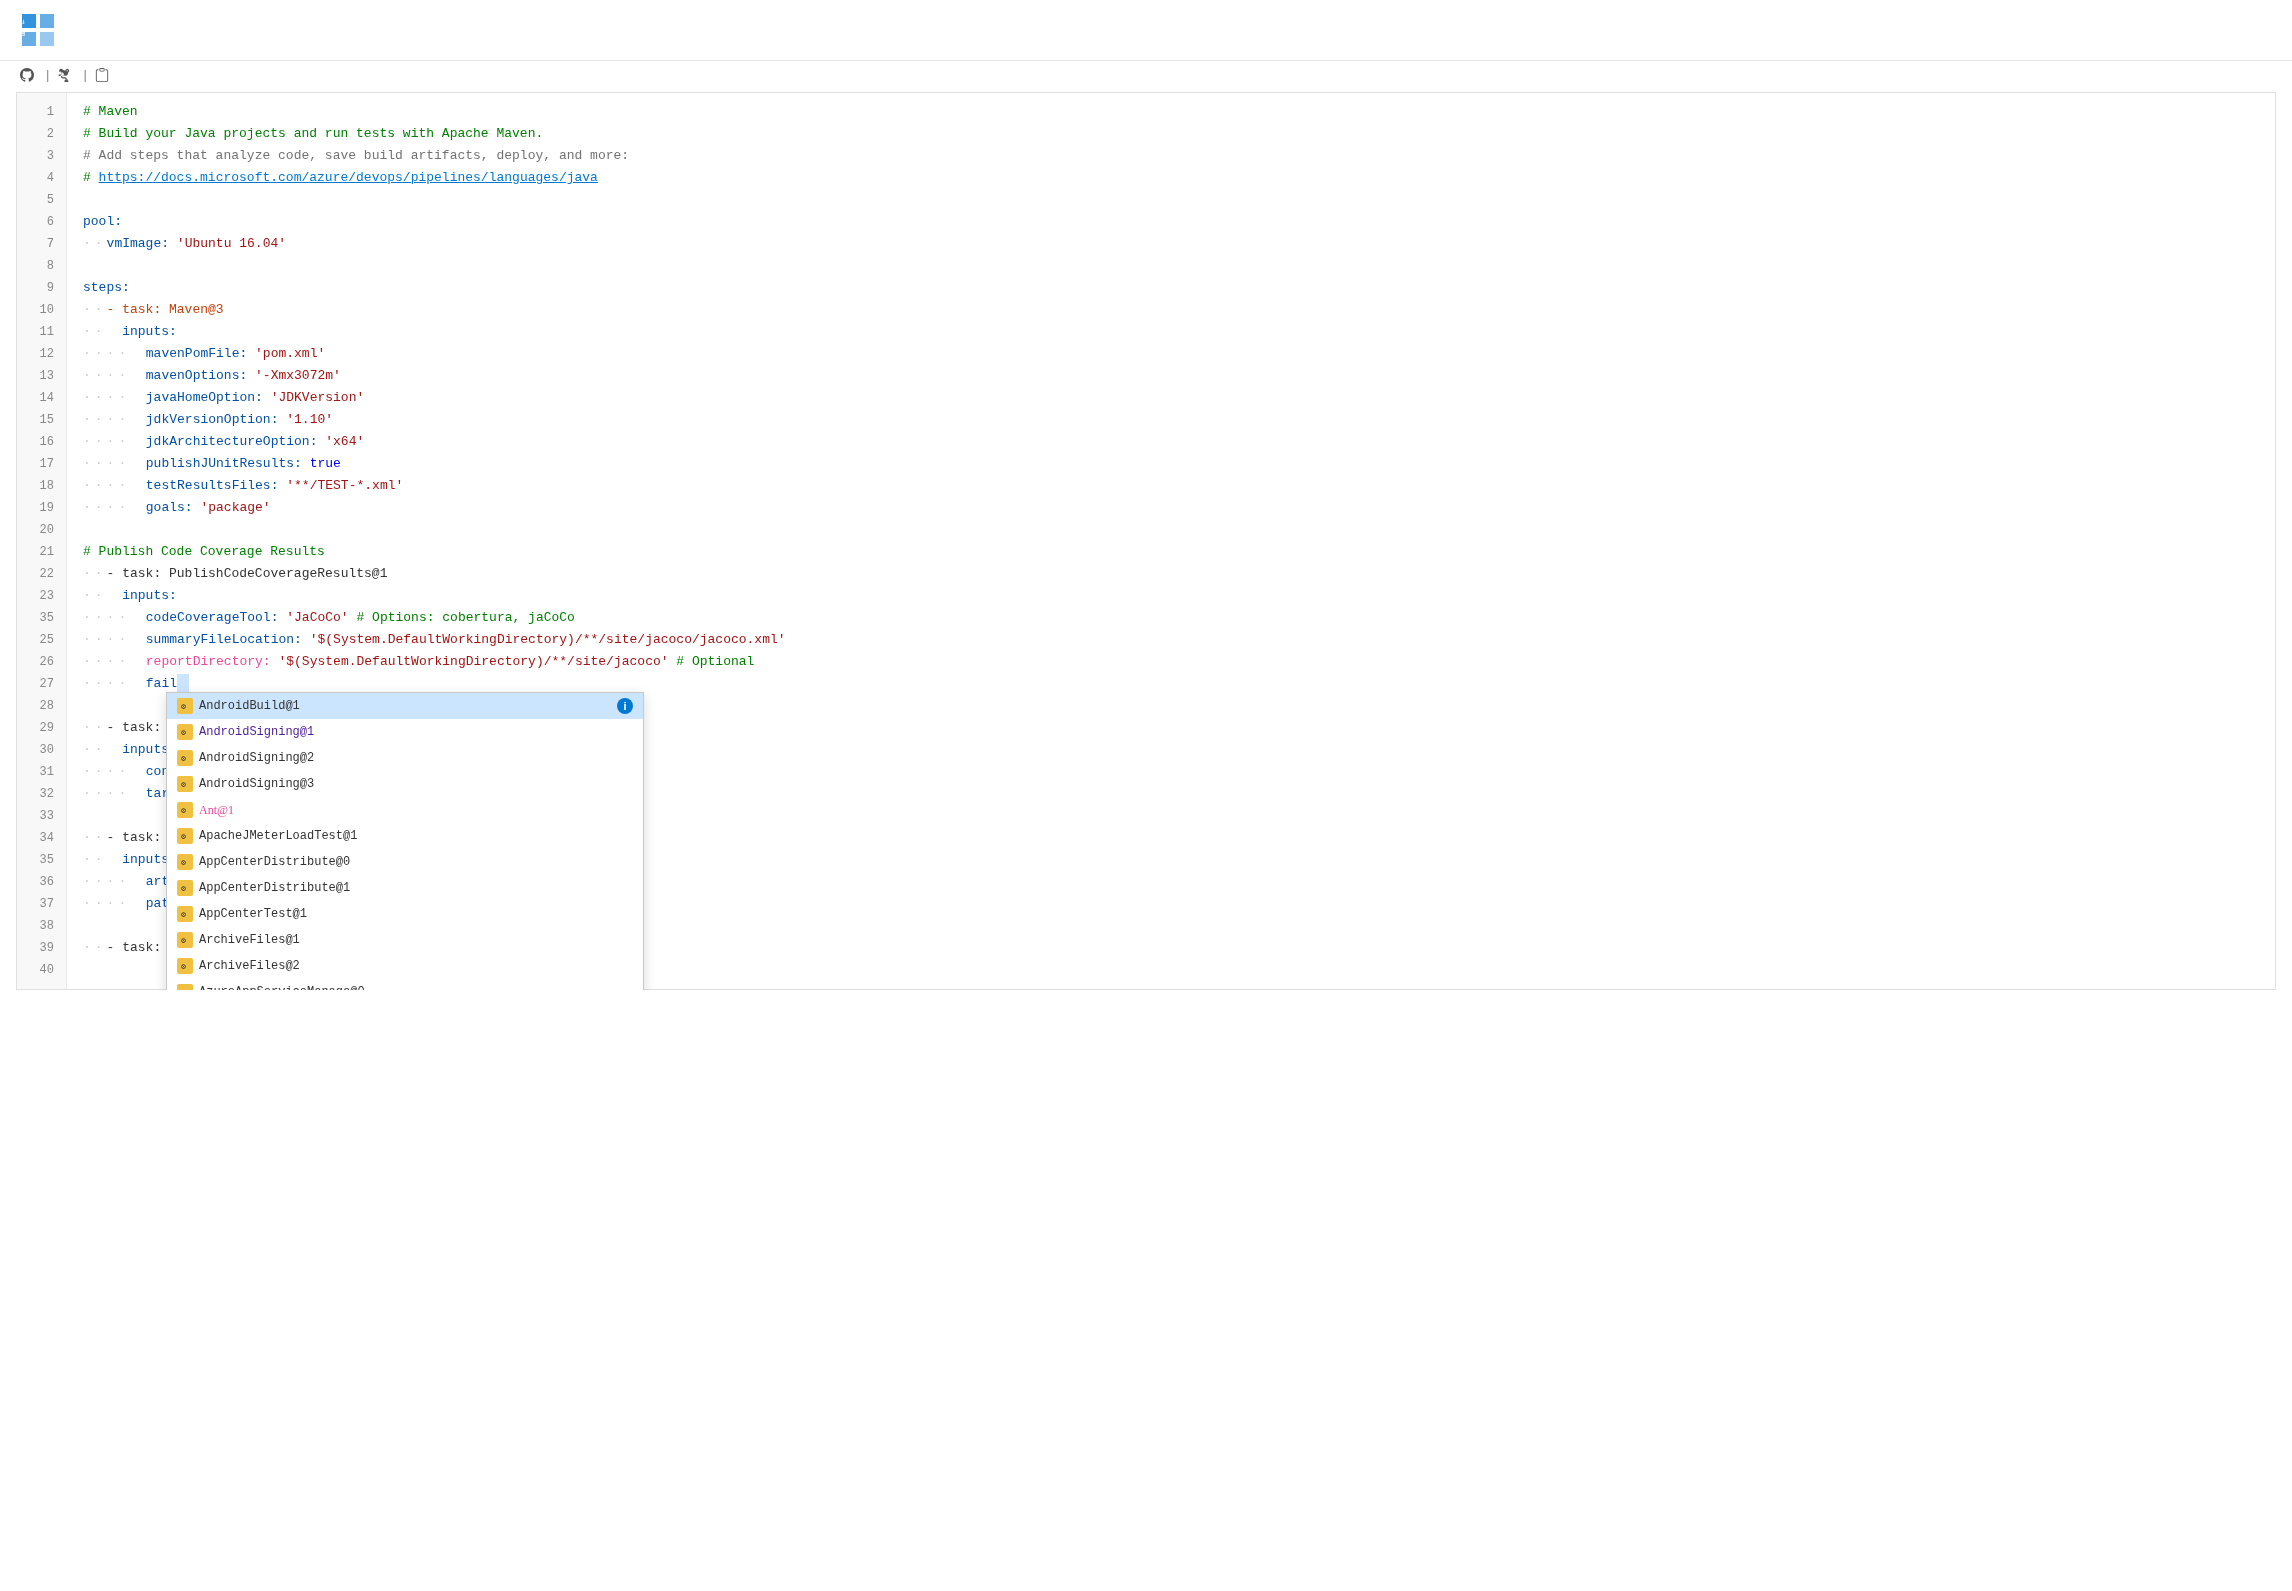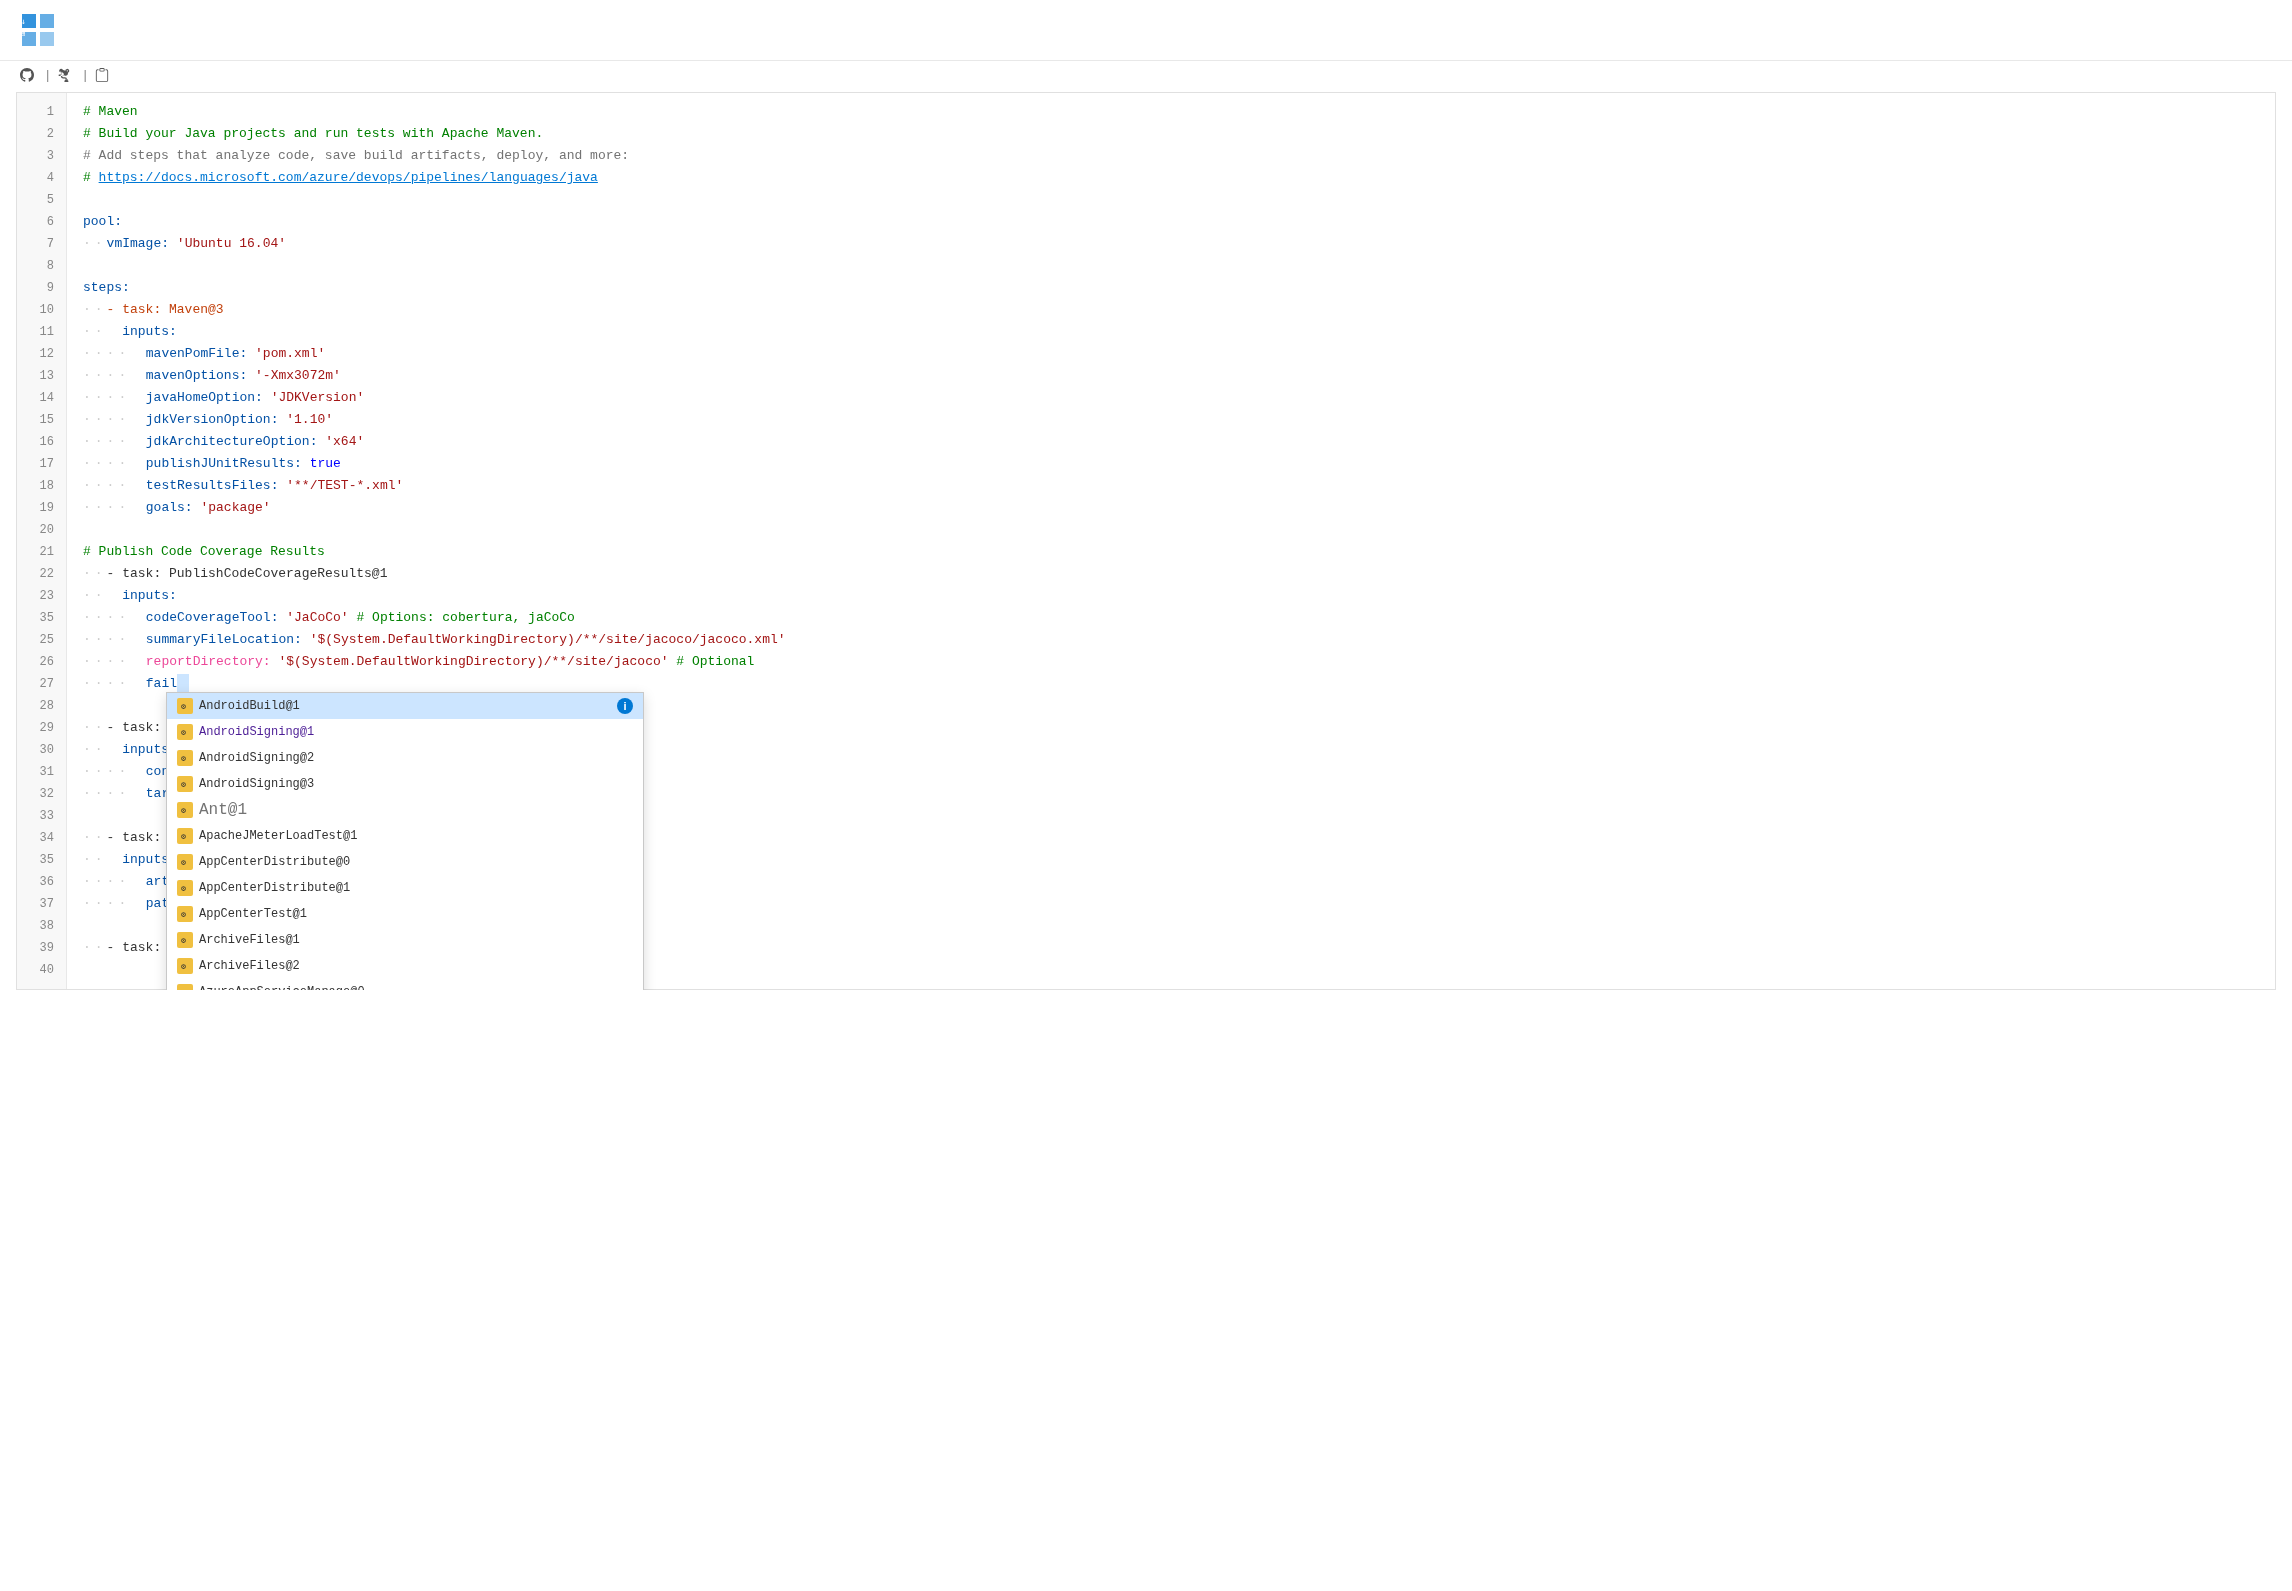--- a/index.html
+++ b/index.html
@@ -300,21 +300,21 @@
         </span>
         <span style="color: rgb(51, 51, 51); font-size: 12px;">AndroidSigning@3</span>
       </div>
       <div class="dropdown-item">
         <span class="task-icon-img">
           <svg width="14" height="14" viewBox="0 0 14 14">
             <rect x="1" y="1" width="12" height="12" fill="#f0c040" rx="1"></rect>
             <text x="3" y="10" font-size="8" fill="#333" font-family="monospace">⚙</text>
           </svg>
         </span>
-        <span style="color: #737373; font-size: 16px;">Ant@1</span>
+        <span style="color: #ec4899; font-size: 12px; font-family: Liberation Serif, serif;">Ant@1</span>
       </div>
       <div class="dropdown-item">
         <span class="task-icon-img">
           <svg width="14" height="14" viewBox="0 0 14 14">
             <rect x="1" y="1" width="12" height="12" fill="#f0c040" rx="1"></rect>
             <text x="3" y="10" font-size="8" fill="#333" font-family="monospace">⚙</text>
           </svg>
         </span>
         <span style="color: rgb(51, 51, 51); font-size: 12px;">ApacheJMeterLoadTest@1</span>
       </div>

